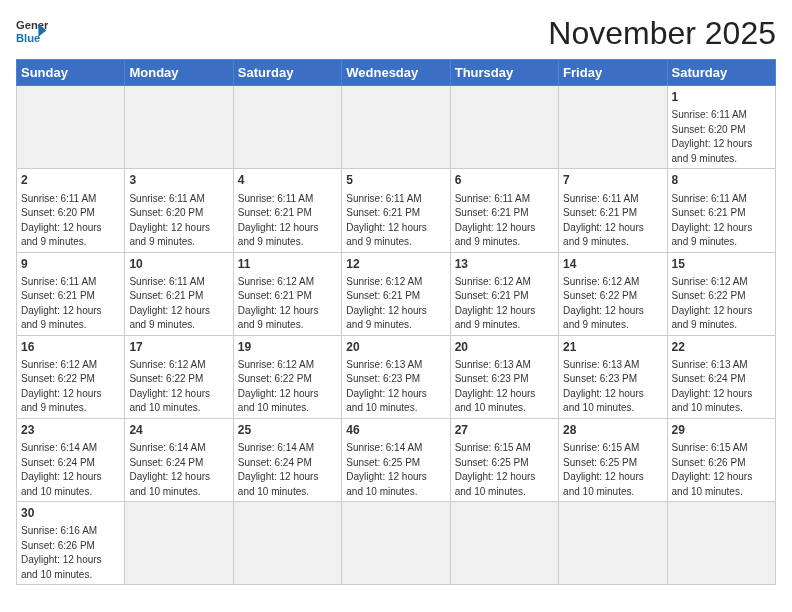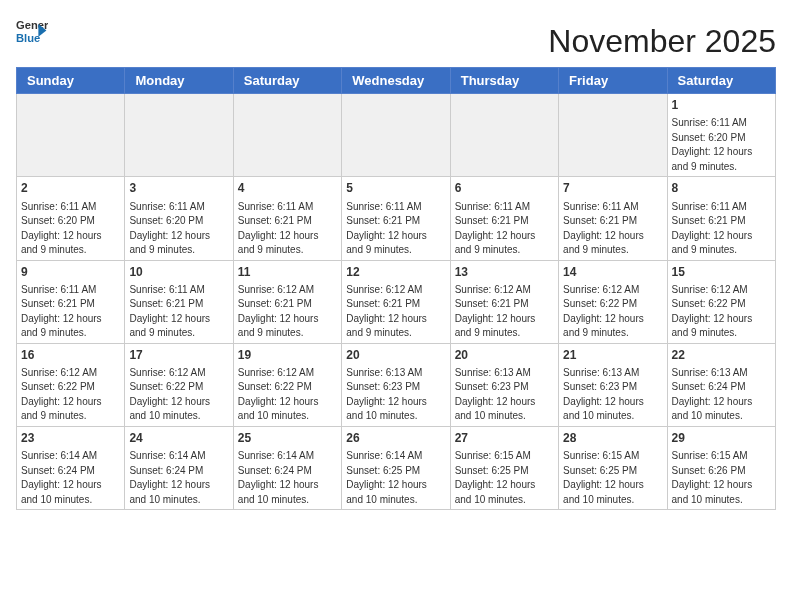--- a/index.html
+++ b/index.html
@@ -24,21 +24,20 @@
       display: flex;
       align-items: center;
       gap: 4px;
     }
     .logo-icon {
       width: 32px;
       height: 32px;
     }
     .title-block {
       text-align: right;
-      margin-top: 8px;
     }
     .month-title {
       font-size: 32px;
       font-weight: normal;
       color: #222;
       line-height: 1.1;
     }
     .location {
       font-size: 16px;
       color: #555;
@@ -46,21 +45,21 @@
     .calendar {
       width: 100%;
       border-collapse: collapse;
       border: 1px solid #ccc;
     }
     .calendar th {
       background: #3a6fc4;
       color: #fff;
       font-size: 13px;
       font-weight: bold;
-      padding: 5px 10px;
+      padding: 5px 4px;
       text-align: left;
       border: 1px solid #5580cc;
     }
     .calendar td {
       vertical-align: top;
       border: 1px solid #ccc;
       padding: 3px 4px;
       width: calc(100% / 7);
       height: 78px;
       background: #fff;
@@ -232,32 +231,44 @@
         </td>
         <td>
           <span class="day-num">24</span>
           <span class="day-info">Sunrise: 6:14 AM<br>Sunset: 6:24 PM<br>Daylight: 12 hours and 10 minutes.</span>
         </td>
         <td>
           <span class="day-num">25</span>
           <span class="day-info">Sunrise: 6:14 AM<br>Sunset: 6:24 PM<br>Daylight: 12 hours and 10 minutes.</span>
         </td>
         <td>
-          <span class="day-num">26</span>
+          <span class="day-num">46</span>
           <span class="day-info">Sunrise: 6:14 AM<br>Sunset: 6:25 PM<br>Daylight: 12 hours and 10 minutes.</span>
         </td>
         <td>
           <span class="day-num">27</span>
           <span class="day-info">Sunrise: 6:15 AM<br>Sunset: 6:25 PM<br>Daylight: 12 hours and 10 minutes.</span>
         </td>
         <td>
           <span class="day-num">28</span>
           <span class="day-info">Sunrise: 6:15 AM<br>Sunset: 6:25 PM<br>Daylight: 12 hours and 10 minutes.</span>
         </td>
         <td>
           <span class="day-num">29</span>
           <span class="day-info">Sunrise: 6:15 AM<br>Sunset: 6:26 PM<br>Daylight: 12 hours and 10 minutes.</span>
         </td>
       </tr>
 
+      <tr class="last-row">
+        <td>
+          <span class="day-num">30</span>
+          <span class="day-info">Sunrise: 6:16 AM<br>Sunset: 6:26 PM<br>Daylight: 12 hours and 10 minutes.</span>
+        </td>
+        <td class="empty"></td>
+        <td class="empty"></td>
+        <td class="empty"></td>
+        <td class="empty"></td>
+        <td class="empty"></td>
+        <td class="empty"></td>
+      </tr>
     </tbody>
   </table>
 </div>
 
 </body></html>

